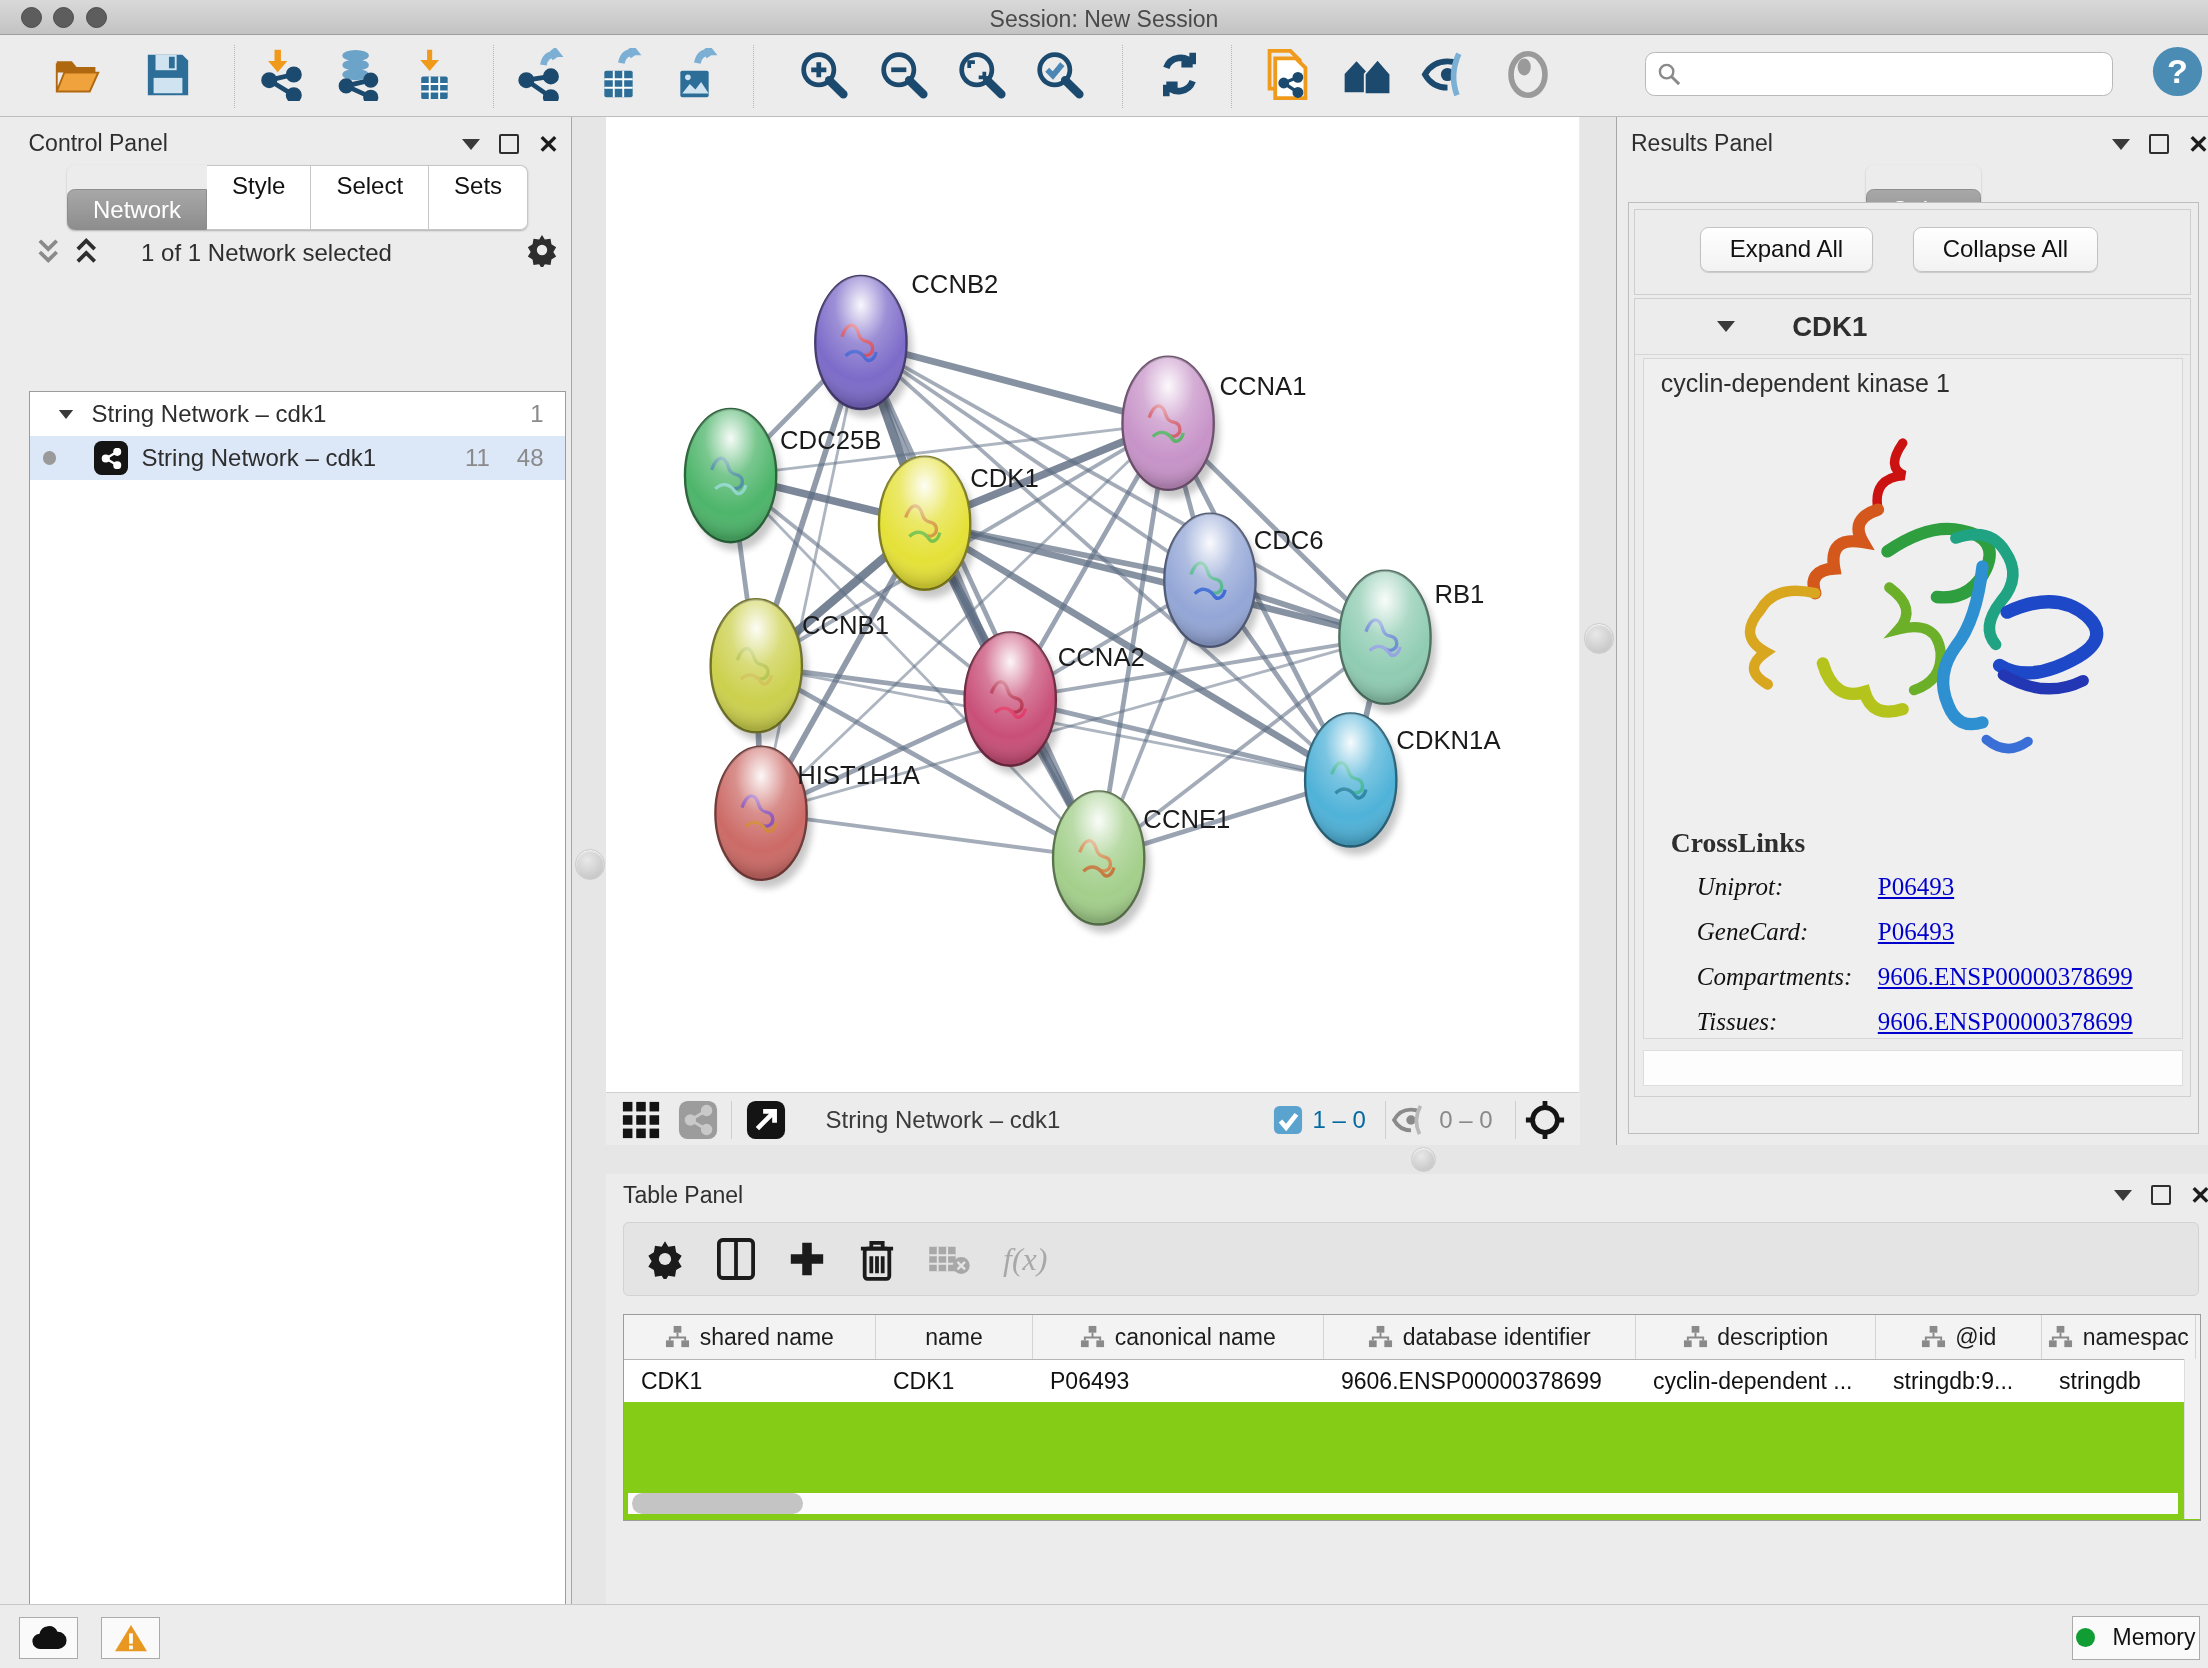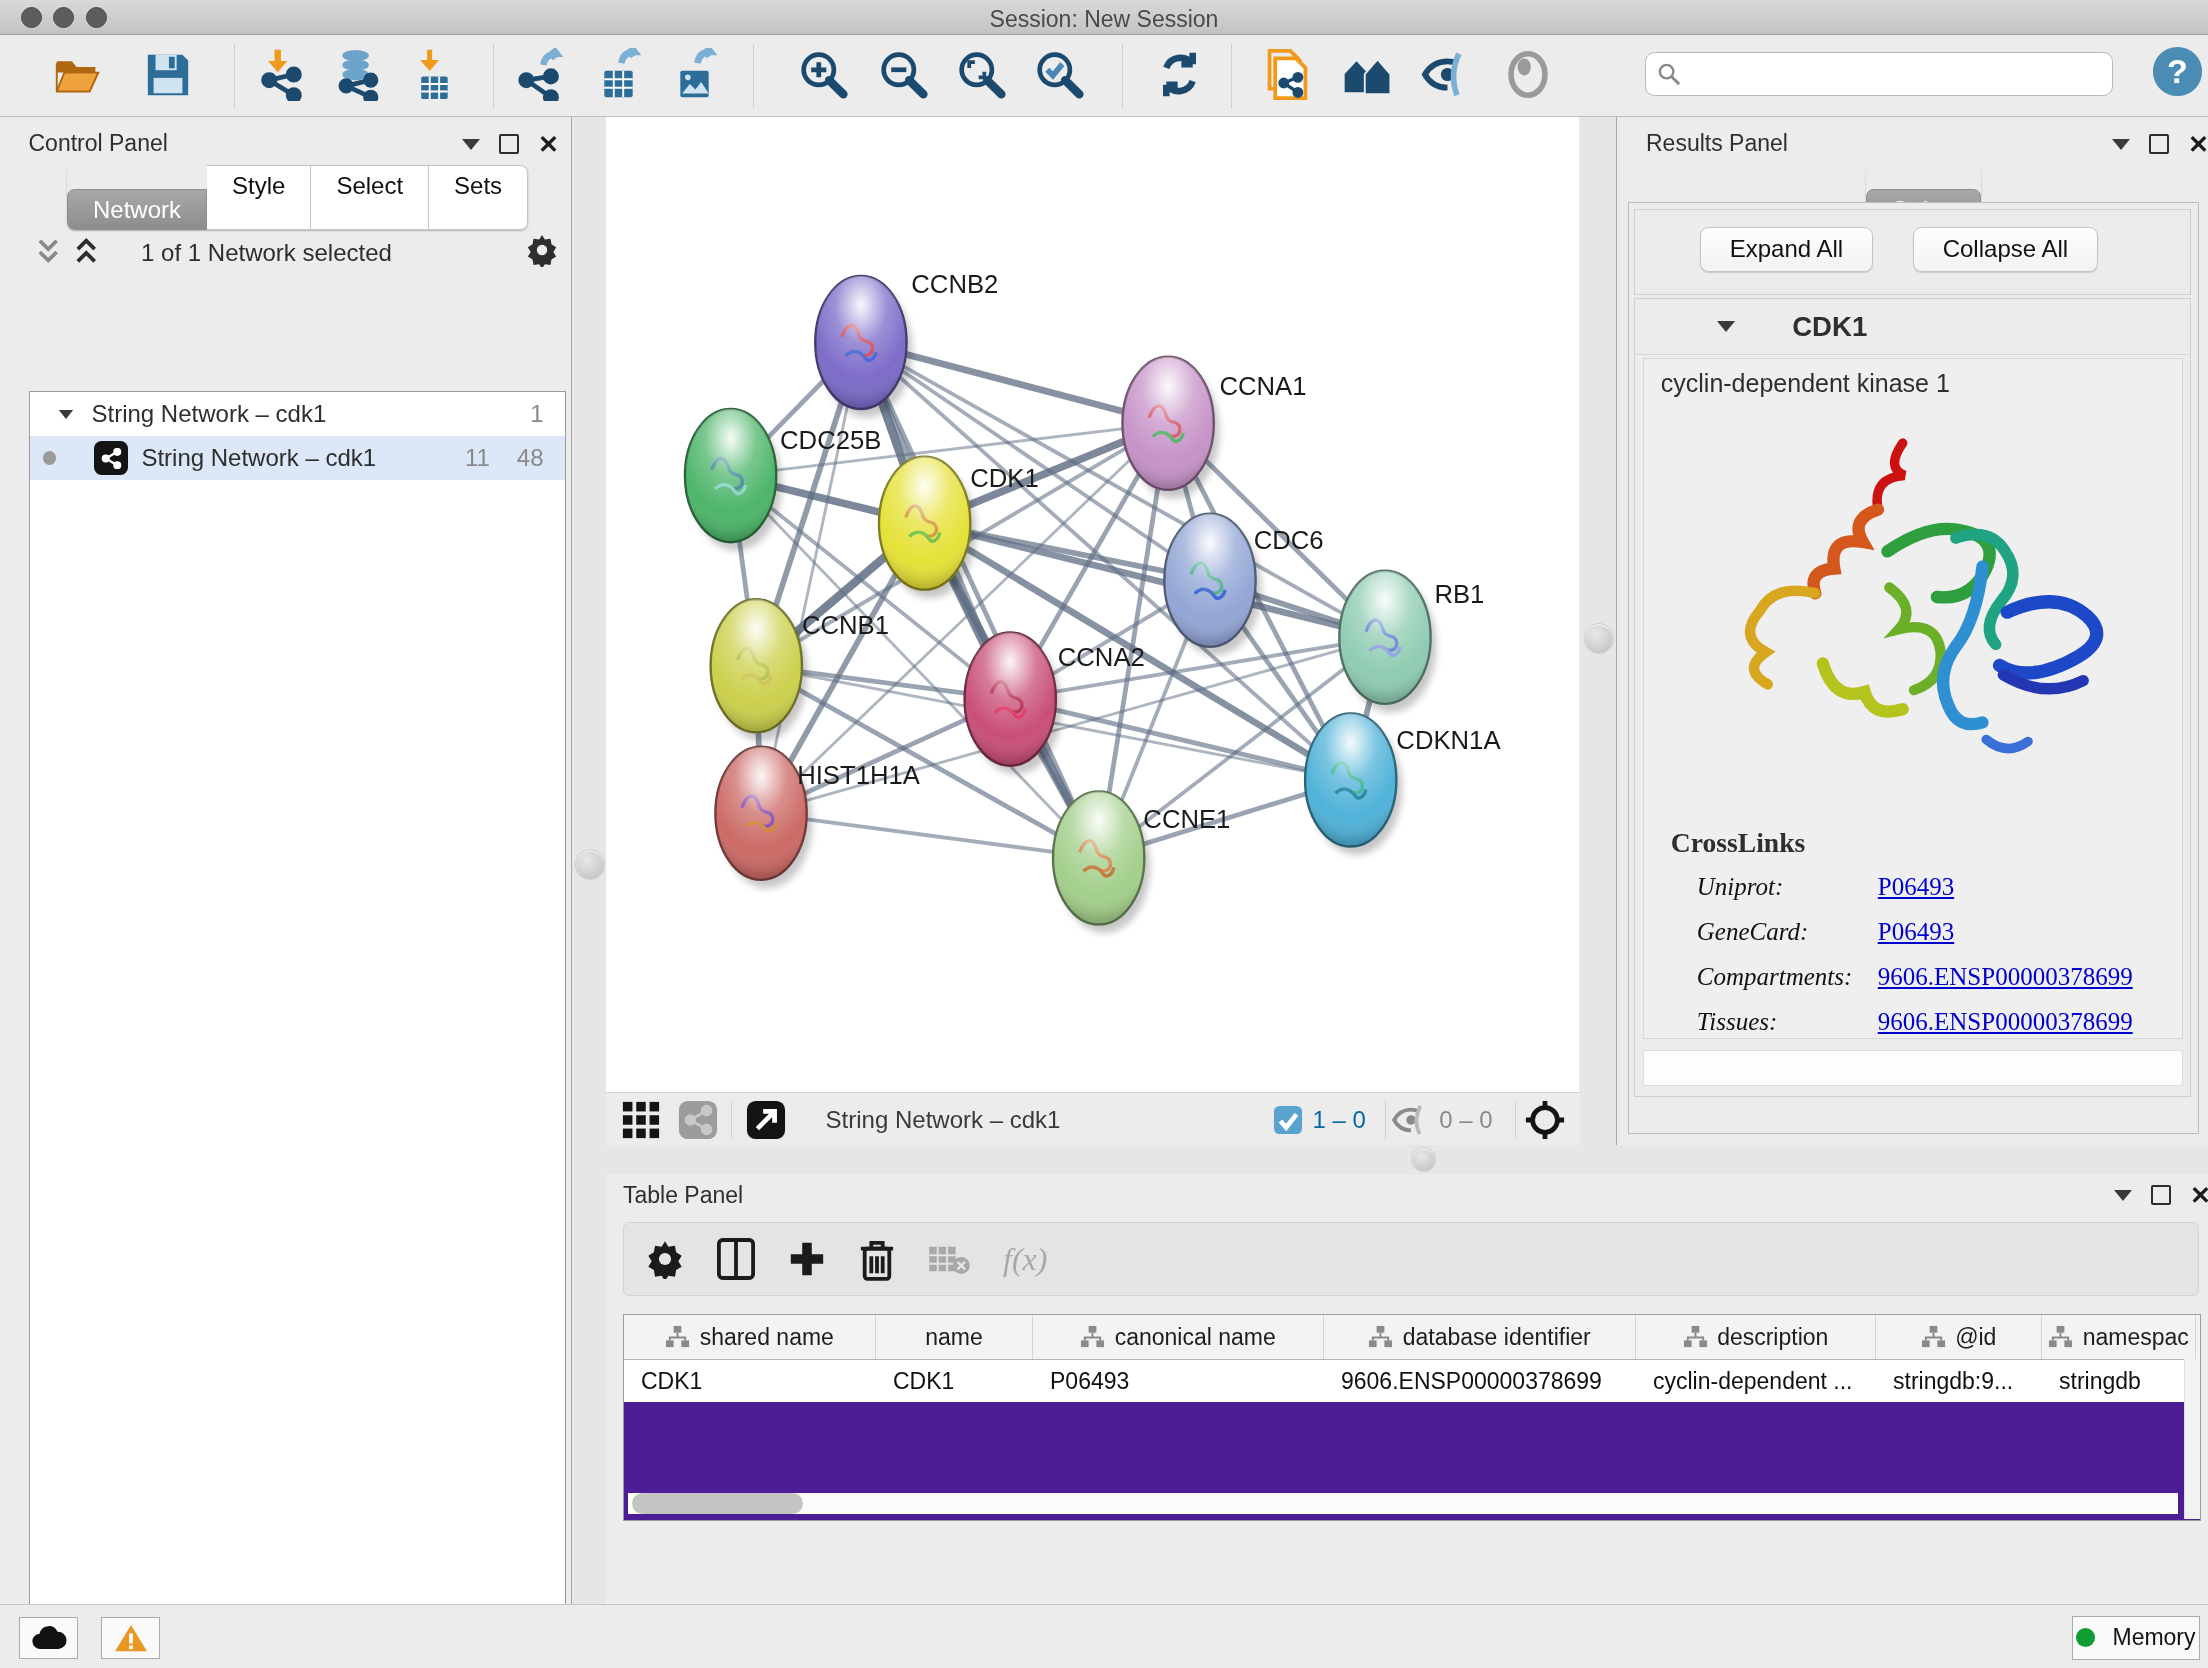--- a/index.html
+++ b/index.html
@@ -50,21 +50,21 @@
   .rbox{border:1.4px solid #bdbdbd;background:#ececec;}
   .btn{background:linear-gradient(#ffffff,#f2f2f2);border:1px solid #c2c2c2;border-radius:8.6px;
        font-size:24px;padding:7.6px 28.5px;color:#111;box-shadow:0 1px 1px rgba(0,0,0,.15);}
   .serif{font-family:"Liberation Serif",serif;}
   .xlrow{display:flex;font-size:25px;margin-bottom:17px;}
   .xlrow .lbl{width:181px;color:#111;font-style:italic;}
   .xlrow a{color:#0000cc;text-decoration:underline;}
   
   .ttoolbar{left:623px;top:1222px;width:1576px;height:74px;background:#e4e4e4;border:1px solid #d2d2d2;
      border-radius:5.7px;display:flex;align-items:center;gap:32px;padding-left:21px;box-sizing:border-box;}
-  .tableWrap{left:623px;top:1314px;width:1576px;height:205px;background:#4c1d95;border:1.4px solid #9c9c9c;}
+  .tableWrap{left:623px;top:1314px;width:1576px;height:205px;background:#84cc16;border:1.4px solid #9c9c9c;}
   .thead{display:flex;height:44px;background:#f3f3f3;border-bottom:1.9px solid #b5b5b5;}
   .th{display:flex;align-items:center;justify-content:center;gap:9.5px;font-size:23px;color:#1d1d1d;
       border-right:1px solid #d4d4d4;box-sizing:border-box;overflow:hidden;white-space:nowrap;}
   .td{font-size:23px;color:#111;padding-left:17px;box-sizing:border-box;overflow:hidden;white-space:nowrap;
       display:flex;align-items:center;}
   .trowdata{display:flex;height:42px;background:#fff;}
   .hscroll{position:absolute;left:3.8px;bottom:5.7px;width:1550px;height:21px;background:#fbfbfb;}
   .hthumb{position:absolute;left:3.8px;top:0;width:171px;height:21px;border-radius:10.5px;background:#c4c4c4;}
   .vscroll{position:absolute;right:0;top:44px;width:15px;height:160px;background:#f2f2f2;border-left:1px solid #ddd;}
   
@@ -529,21 +529,21 @@
 
   <div class="abs splitterV" style="left:606px;top:1145px;width:1603px;height:28.5px">
     <div class="handle abs" style="left:805px;top:1.9px;width:23px;height:23px"></div>
   </div>
 
   <div class="abs splitterV" style="left:1580px;top:117px;width:36px;height:1028px;border-right:1.9px solid #a8a8a8">
     <div class="handle abs" style="left:3.8px;top:506px"></div>
   </div>
 
   <div class="abs" style="left:1617px;top:117px;width:592px;height:1028px">
-    <div class="abs ptitle" style="left:29px;top:13.3px">Results Panel</div>
+    <div class="abs ptitle" style="left:14px;top:13.3px">Results Panel</div>
     <div class="abs winbtns" style="left:495px;top:17px">
       <div class="tri-down"></div>
       <div class="sqr"></div>
       <div class="xg">✕</div>
     </div>
     <div class="abs tabgrp" style="left:249px;top:48px">
       <div class="tab sel single">String</div>
     </div>
     <div class="abs rbox" style="left:11.4px;top:85px;width:569px;height:930px">
       <div class="abs" style="left:4.8px;top:5.7px;width:555px;height:84px;border:1px solid #cfcfcf;">

